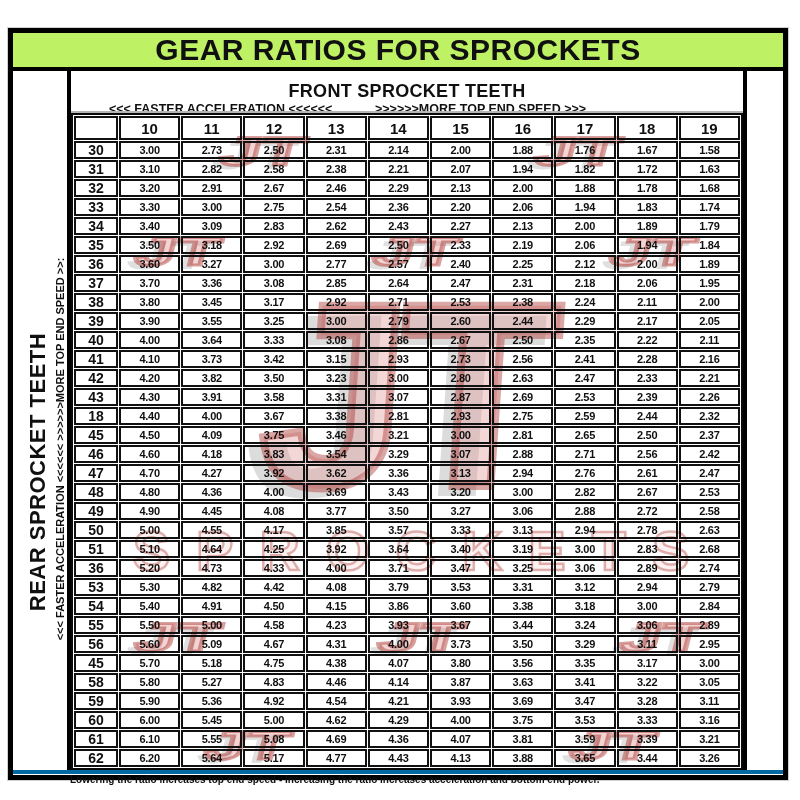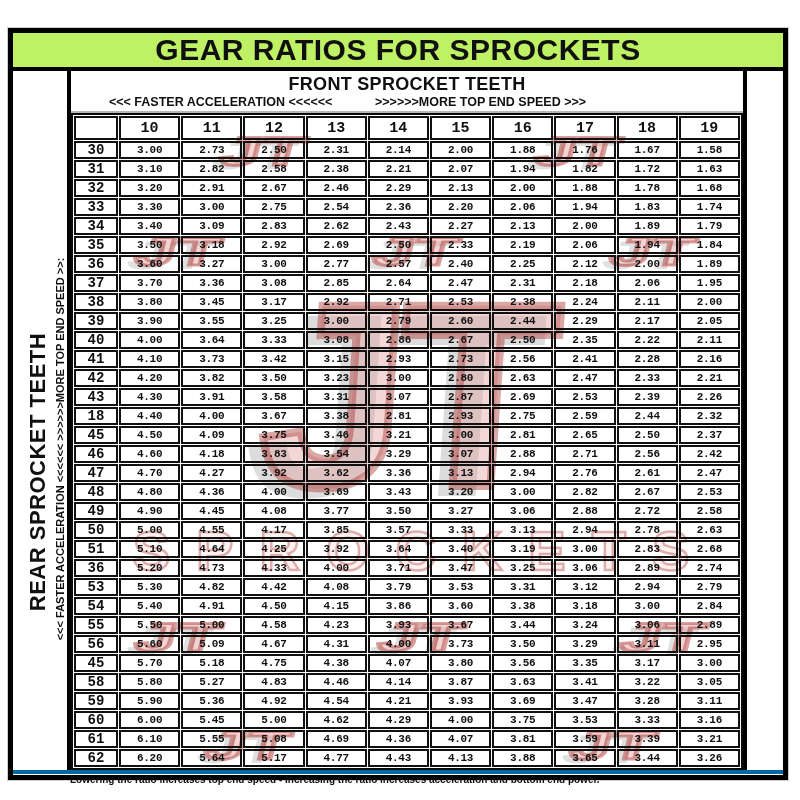--- a/index.html
+++ b/index.html
@@ -15,28 +15,28 @@
   
   .middle{position:relative;z-index:1;flex:1;display:flex;}
   .sidebar{position:relative;width:58px;border-right:4px solid #000;box-sizing:border-box;background:#fff;}
   .vtext{position:absolute;white-space:nowrap;transform:translate(-50%,-50%) rotate(-90deg);}
   .v-rear{left:25px;top:401px;font-size:22px;font-weight:700;letter-spacing:.5px;}
   .v-dir{left:47px;top:378px;font-size:11px;font-weight:700;}
   .table-region{position:relative;width:676px;border-right:4px solid #000;box-sizing:border-box;overflow:hidden;}
   .right-margin{flex:1;background:#fff;}
   
   .front-band{position:relative;z-index:2;height:42px;}
-  .front-label{text-align:center;font-size:18px;font-weight:700;padding-top:3px;letter-spacing:.3px;}
+  .front-label{text-align:center;font-size:18px;font-weight:700;padding-top:10px;letter-spacing:.3px;}
   .subline{position:relative;height:18px;font-size:12.5px;font-weight:700;}
   .accel{position:absolute;left:38px;top:0;}
   .speed{position:absolute;left:304px;top:0;}
   
   .grid{position:relative;z-index:2;width:672px;height:632px;table-layout:fixed;
         border-collapse:separate;border-spacing:1px;border:2px solid #0a0a0a;
-        box-shadow:0 0 0 2px #b5b5b5;box-sizing:border-box;background:transparent;font-family:Liberation Mono, monospace;}
+        box-shadow:0 0 0 2px #b5b5b5;box-sizing:border-box;background:transparent;}
   .grid th,.grid td{border:2px solid #111;padding:0;text-align:center;vertical-align:middle;
         background:transparent;line-height:1;overflow:hidden;}
   .grid thead th{height:20px;font-size:15px;font-weight:700;}
   .grid .rh{font-size:14px;font-weight:700;}
   .grid td{font-size:11px;font-weight:700;letter-spacing:-0.3px;}
   
   .footer-band{position:relative;z-index:2;height:26px;border-top:4px solid #0369a1;box-sizing:border-box;
                display:flex;align-items:center;padding-left:57px;font-size:10px;font-weight:700;}
   
   .wm{position:absolute;left:62px;top:42px;width:672px;height:700px;overflow:hidden;z-index:0;pointer-events:none;}

